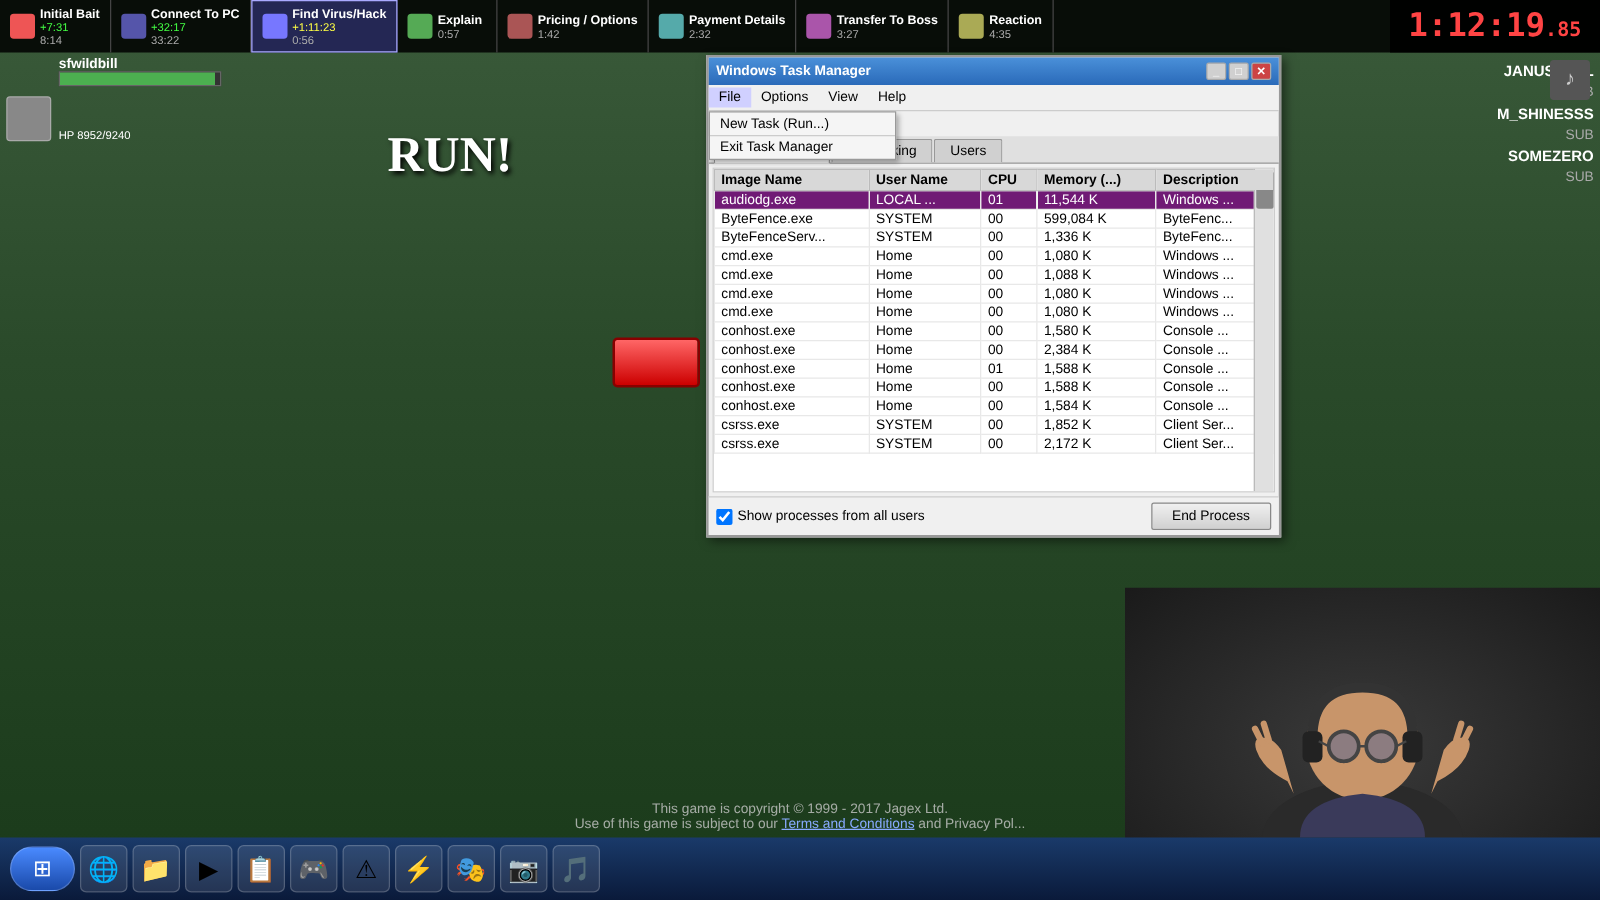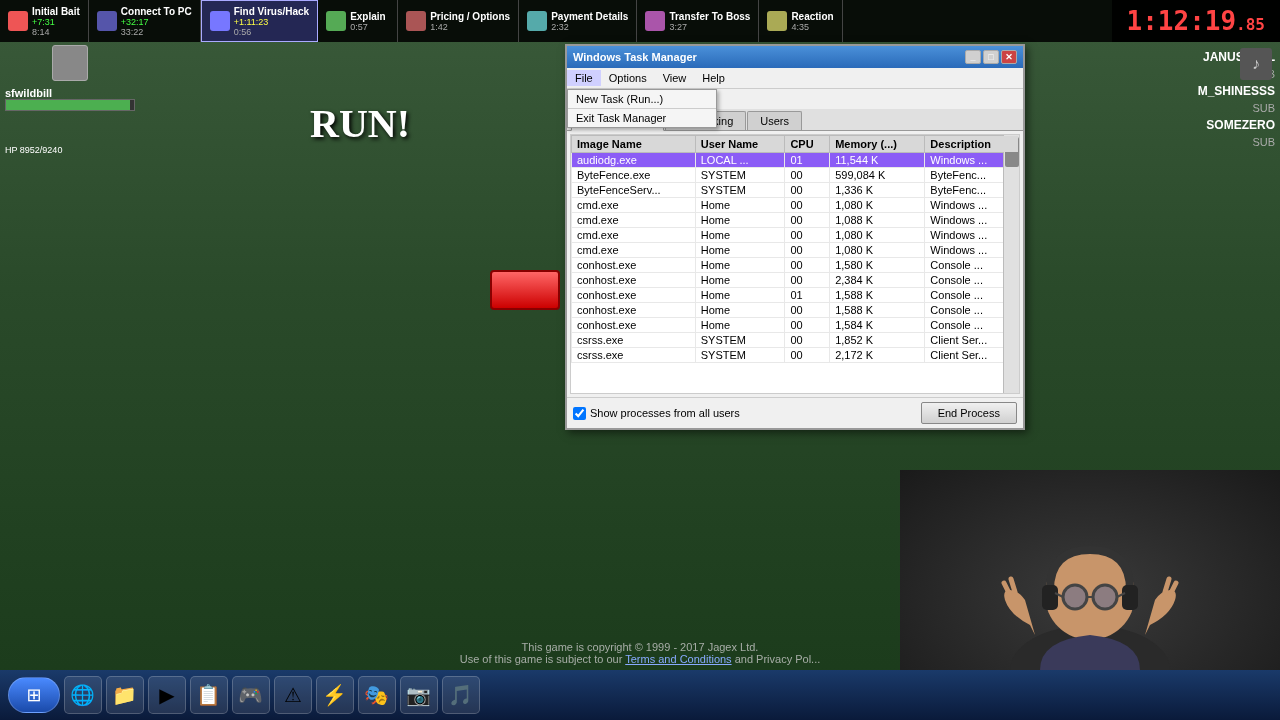--- a/index.html
+++ b/index.html
@@ -87,24 +87,23 @@
       font-size: 26px;
       font-weight: bold;
       font-family: monospace;
     }
 
     
     .player-info {
       position: absolute;
       top: 45px; left: 5px;
       display: flex;
-      align-items: center;
+      align-items: flex-end;
       gap: 6px;
       z-index: 5;
-      flex-direction: column;
     }
 
     .player-avatar {
       width: 36px; height: 36px;
       background: #888;
       border-radius: 3px;
       border: 1px solid #aaa;
     }
 
     .player-details {
@@ -334,21 +333,21 @@
       border: 1px solid #bbb;
       padding: 2px 5px;
       text-align: left;
       font-weight: bold;
       position: sticky;
       top: 0;
       z-index: 1;
       cursor: pointer;
       white-space: nowrap;
     }
-    .tm-table tbody tr.selected { background: #8b5cf6; color: #fff; margin-left: 12px; }
+    .tm-table tbody tr.selected { background: #701a75; color: #fff; margin-left: 12px; }
 
     .tm-table td {
       border: 1px solid #e8e8e8;
       padding: 1px 5px;
       white-space: nowrap;
       overflow: hidden;
       max-width: 120px;
       text-overflow: ellipsis;
     }
 

